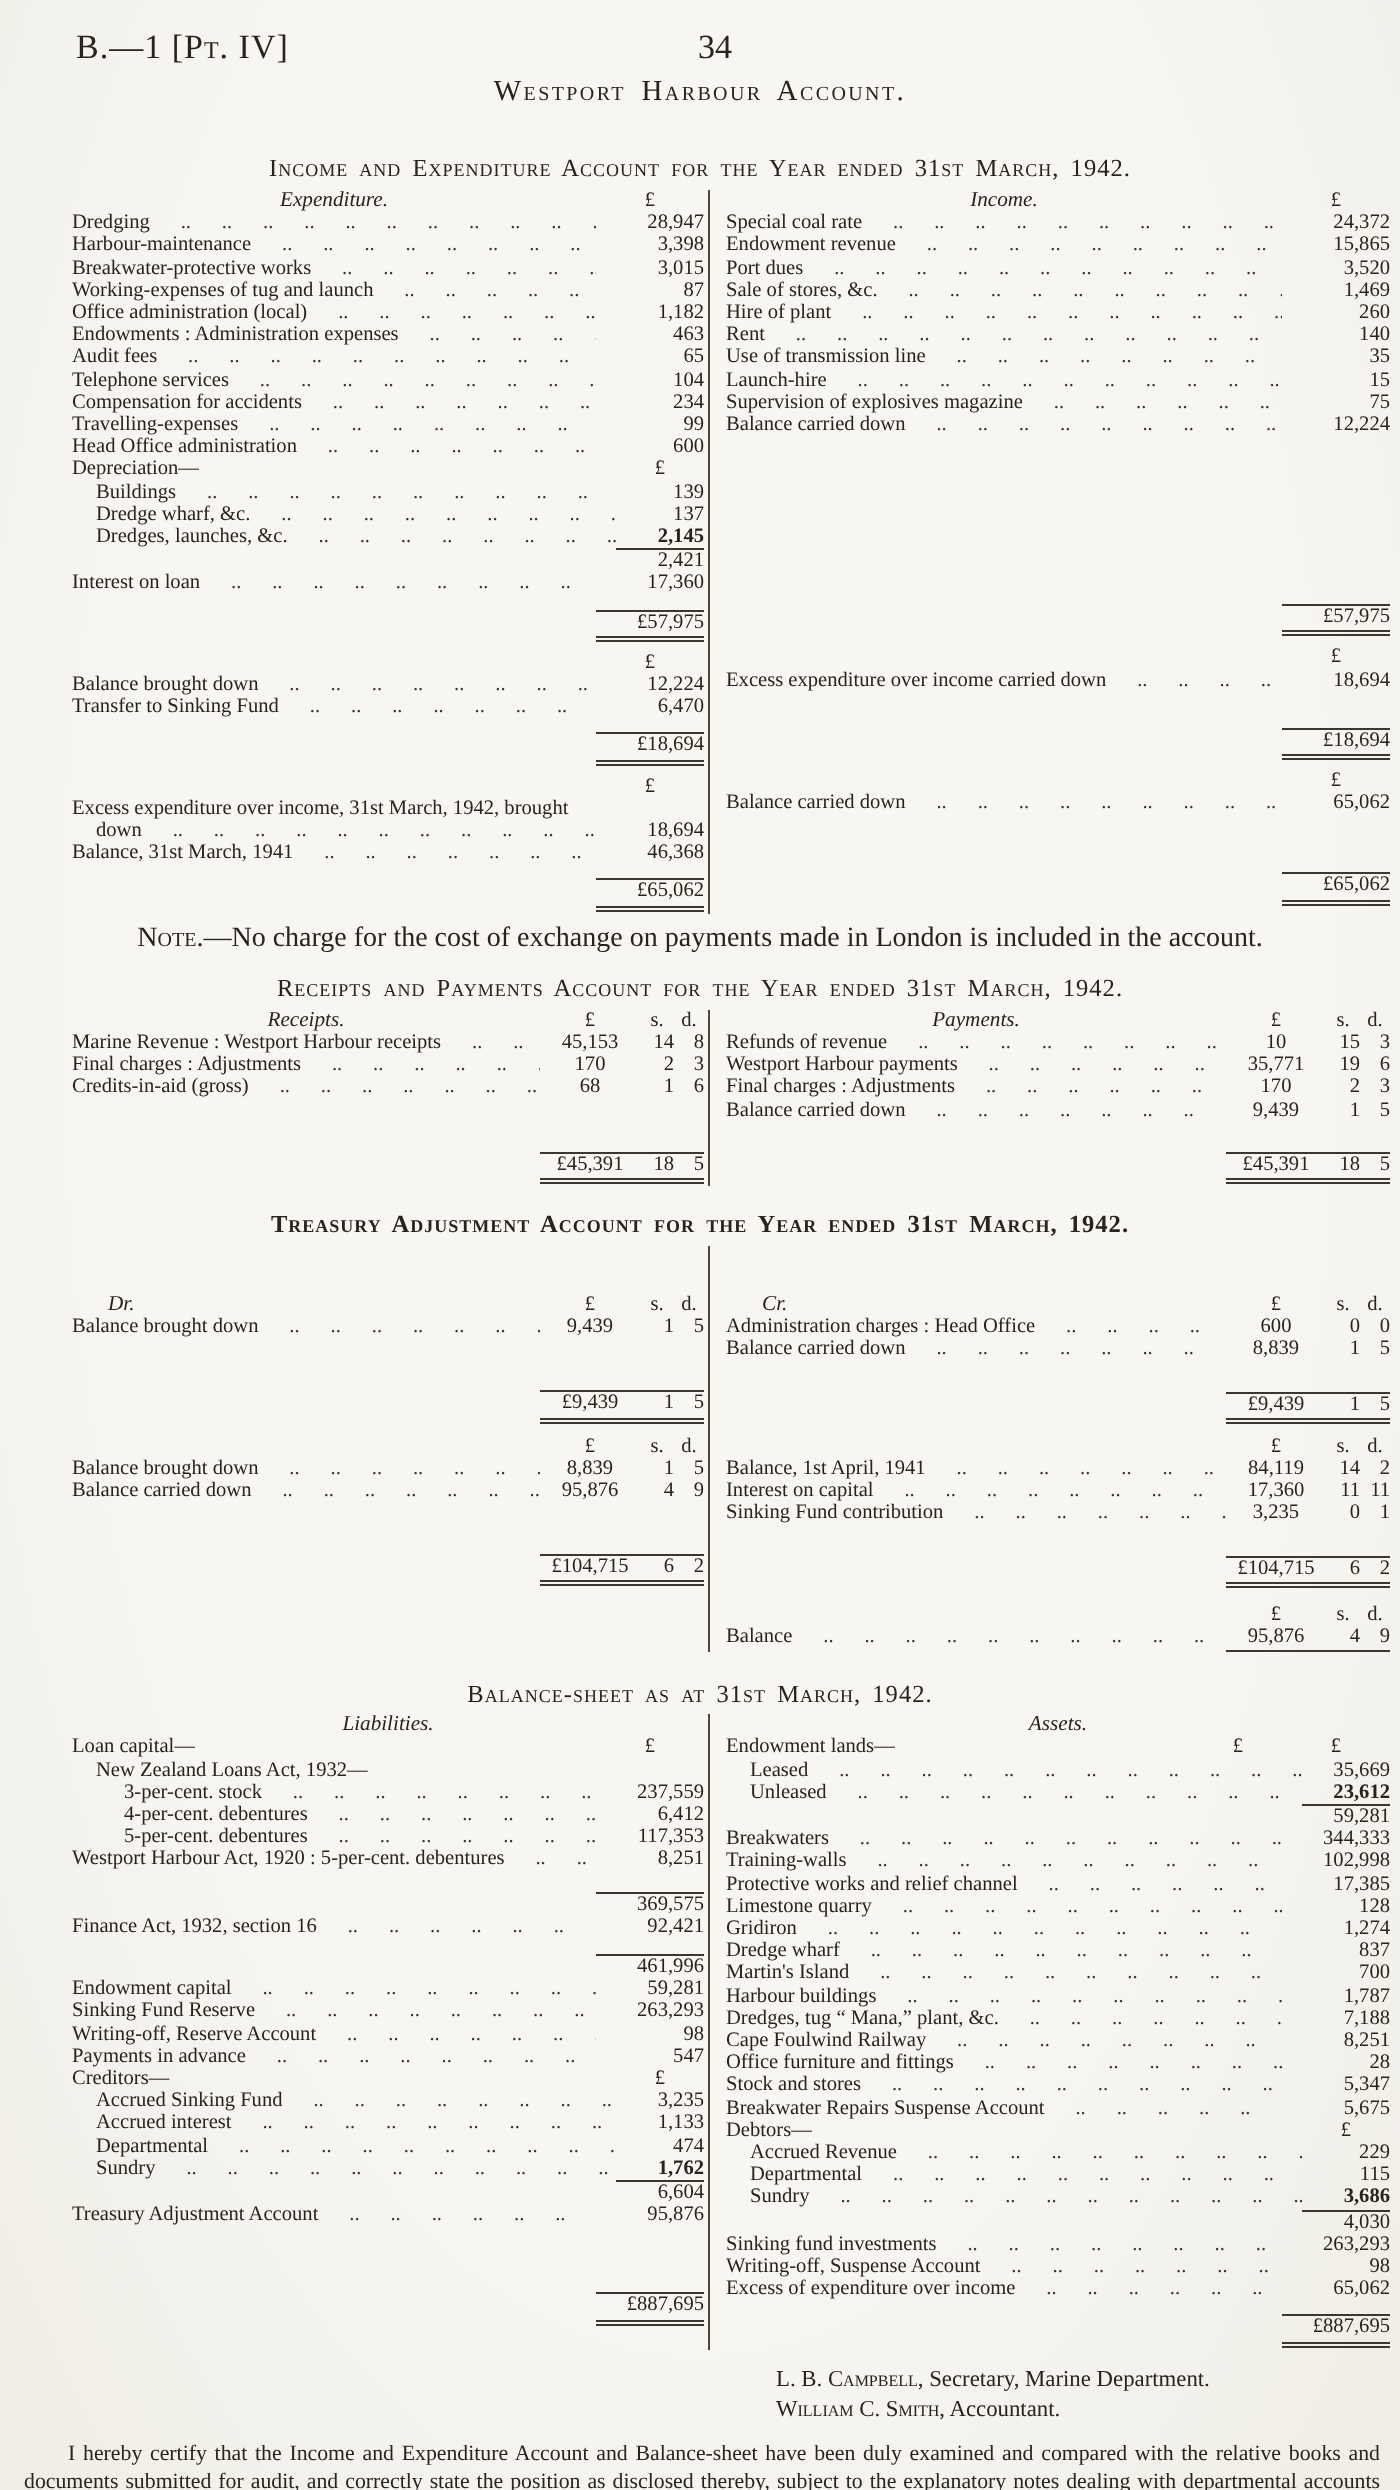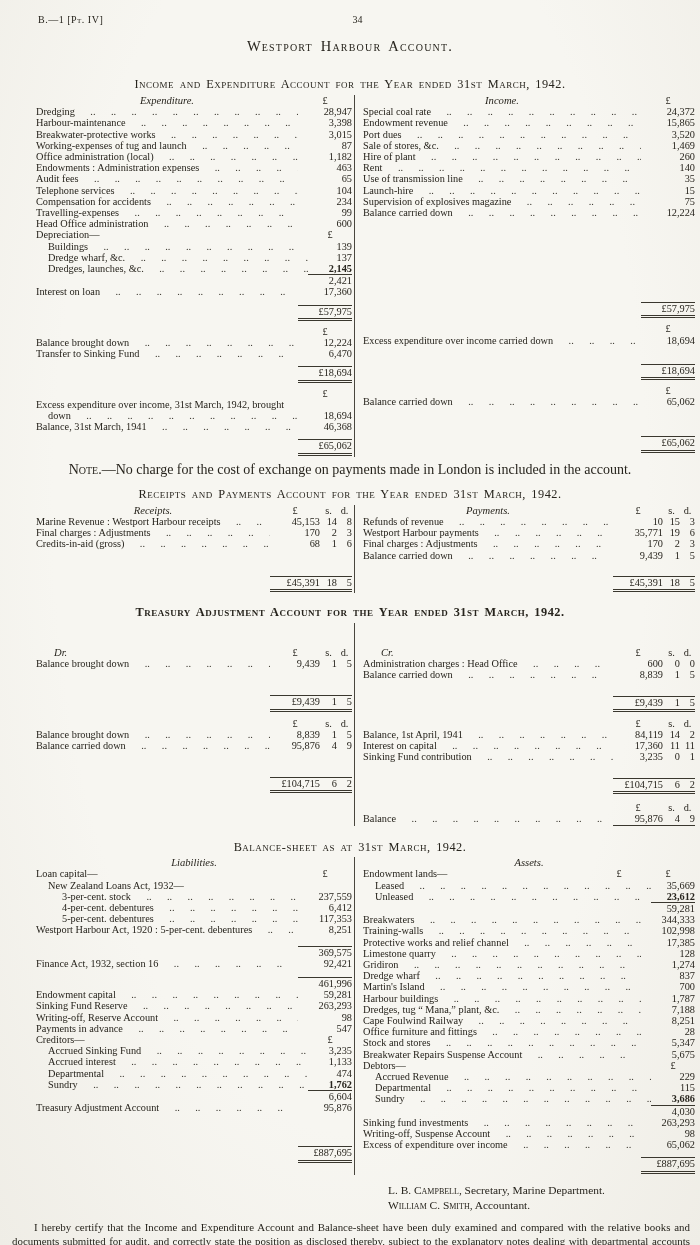--- a/index.html
+++ b/index.html
@@ -6,21 +6,21 @@
   body{background:#e8e6e0;}
   .page{
     position:relative;width:700px;height:1245px;overflow:hidden;box-sizing:border-box;
     margin:0;padding-top:14px;
     background:radial-gradient(ellipse at 50% 40%, #f7f6f1 60%, #efede6 100%);
     color:#27241d;
     font-family:"Liberation Serif","DejaVu Serif",serif;
   }
   .sc{font-variant:small-caps;}
   .ital{font-style:italic;}
-  .pagehead{position:relative;height:15px;font-size:10px;padding-left:44px;}
+  .pagehead{position:relative;height:15px;font-size:17px;padding-left:44px;}
   .docref{position:absolute;left:38px;top:0;letter-spacing:0.5px;}
   .pagenum{position:absolute;left:15px;right:0;text-align:center;top:0;}
   .title{text-align:center;font-variant:small-caps;font-size:14.5px;letter-spacing:1.2px;word-spacing:3px;margin-top:9px;}
   .acct-head{text-align:center;font-variant:small-caps;font-size:12.3px;letter-spacing:0.5px;word-spacing:2px;margin:22px 0 3px;}
   .sect-rp .acct-head{margin-top:9px;}
   .sect-ta .acct-head{margin-top:12px;font-weight:bold;}
   .sect-bs .acct-head{margin-top:14px;margin-bottom:2px;}
   .twocol{display:grid;grid-template-columns:355px 345px;}
   .col{box-sizing:border-box;}
   .colL{padding:0 2px 0 36px;border-right:1px solid #49463e;}
@@ -29,21 +29,21 @@
   .row.gap{min-height:0;}
   .col-title{flex:1 1 0;text-align:center;font-style:italic;font-size:10.6px;}
   .lft .col-title{text-align:left;padding-left:18px;margin-top:24px;}
   .lbl{white-space:nowrap;flex:0 0 auto;}
   .ind1{padding-left:12px;}
   .ind2{padding-left:26px;}
   .leader{flex:1 1 0;min-width:4px;overflow:hidden;white-space:pre;color:#35322a;}
   .inner{flex:0 0 44px;width:44px;text-align:right;}
   .money{display:flex;flex:0 0 auto;justify-content:flex-end;}
   .m-l{display:inline-block;width:54px;text-align:right;}
-  .lsd .m-l{width:50px;}
+  .lsd .m-l{width:50px;text-align:center;}
   .m-s{display:inline-block;width:17px;text-align:right;}
   .m-d{display:inline-block;width:15px;text-align:right;}
   .mh .m-l,.mh .m-s,.mh .m-d{text-align:center;}
   .mh .inner{text-align:center;}
   .total{margin:1px 0;}
   .total .money{border-top:1px solid #3a372e;border-bottom:3px double #3a372e;padding-bottom:1px;}
   .sub .money{border-top:1px solid #3a372e;}
   .isum .inner{border-bottom:1px solid #3a372e;font-weight:bold;}
   .endrule .money{border-bottom:1.4px solid #3a372e;padding-bottom:1px;}
   .note{text-align:center;font-size:14px;margin-top:5px;}

